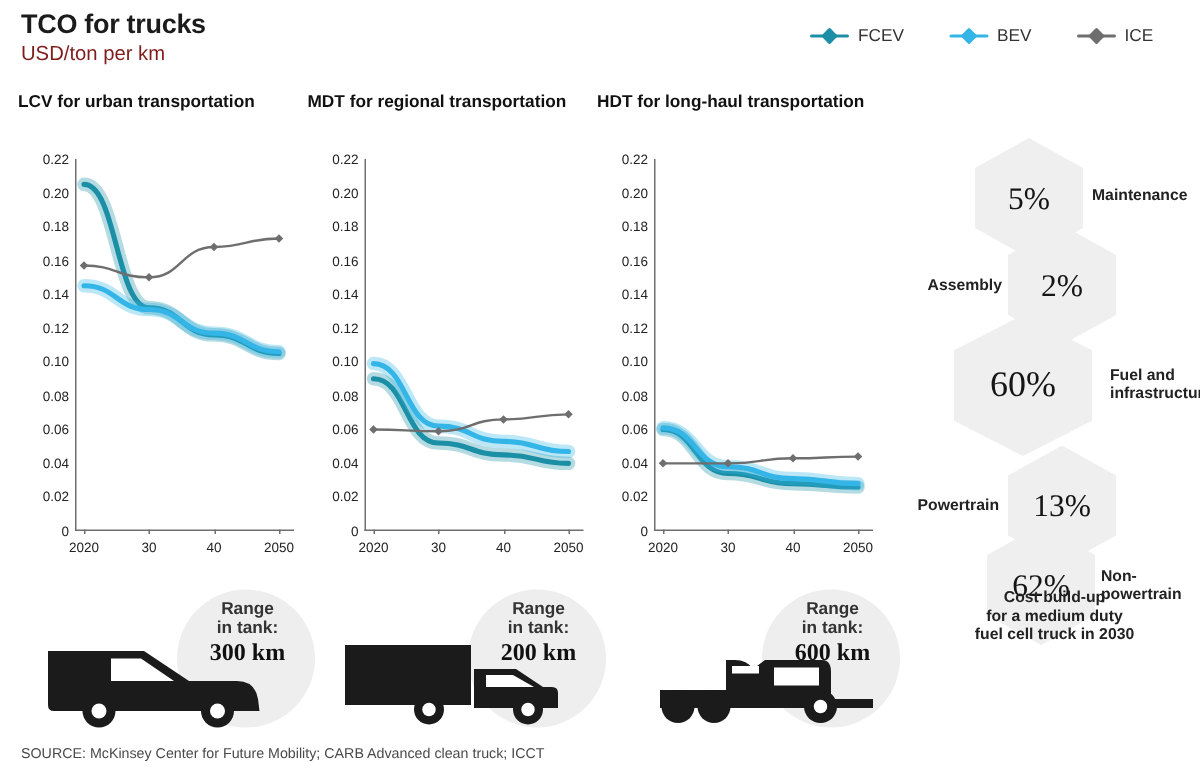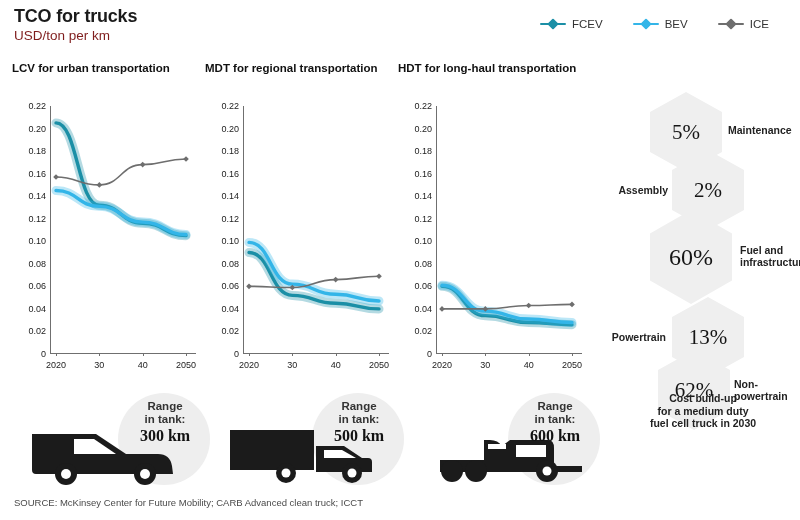--- a/index.html
+++ b/index.html
@@ -237,41 +237,41 @@
 </svg>
 
 <div class="rng" style="left:110px;top:400px;">
   <div class="r1">Range</div>
   <div class="r1">in tank:</div>
   <div class="r2">300 km</div>
 </div>
 <div class="rng" style="left:304px;top:400px;">
   <div class="r1">Range</div>
   <div class="r1">in tank:</div>
-  <div class="r2">500 km</div>
+  <div class="r2">200 km</div>
 </div>
 <div class="rng" style="left:500px;top:400px;">
   <div class="r1">Range</div>
   <div class="r1">in tank:</div>
   <div class="r2">600 km</div>
 </div>
 
 <div class="abs" id="hexwrap">
 
   <div class="hex" style="left:50px;top:0px;">
     <span class="hexv">5%</span>
   </div>
   <div class="hexl" style="left:128px;top:32px;width:92px;">Maintenance</div>
 
   <div class="hex" style="left:72px;top:58px;">
     <span class="hexv">2%</span>
   </div>
   <div class="hexl" style="left:8px;top:92px;width:60px;text-align:right;">Assembly</div>
 
-  <div class="hex" style="left:50px;top:118px;width:82px;height:94px;">
+  <div class="hex" style="left:36px;top:118px;width:92px;height:94px;">
     <span class="hexv" style="font-size:24px;">60%</span>
   </div>
   <div class="hexl" style="left:140px;top:152px;width:64px;">
     <span>Fuel and</span><br>
     <span>infrastructure</span>
   </div>
 
   <div class="hex" style="left:72px;top:205px;">
     <span class="hexv">13%</span>
   </div>

